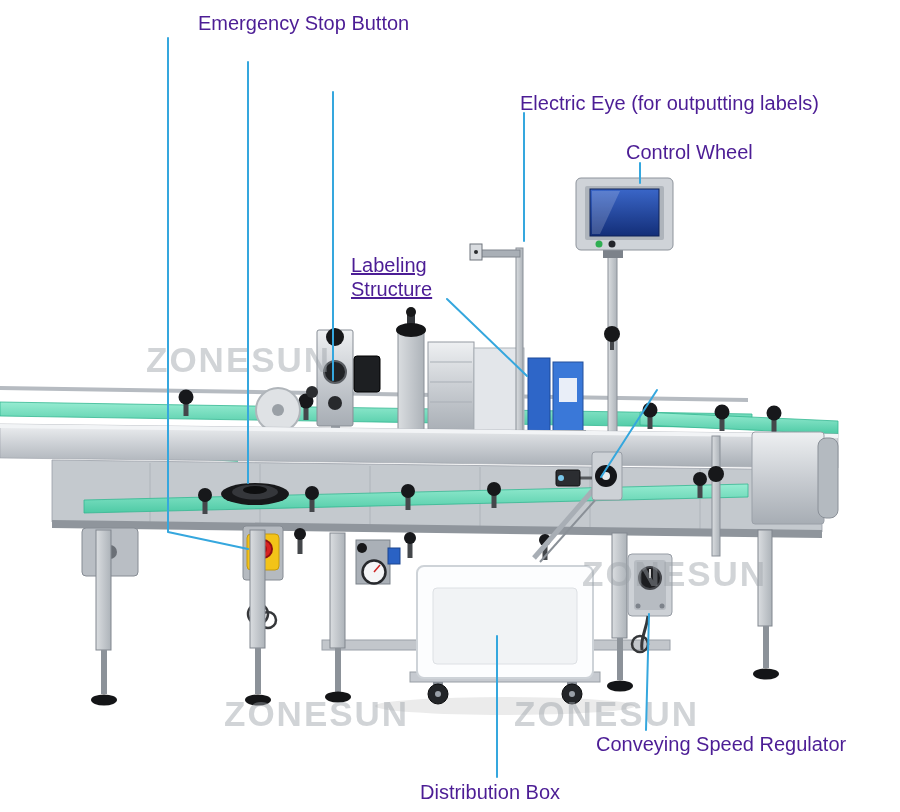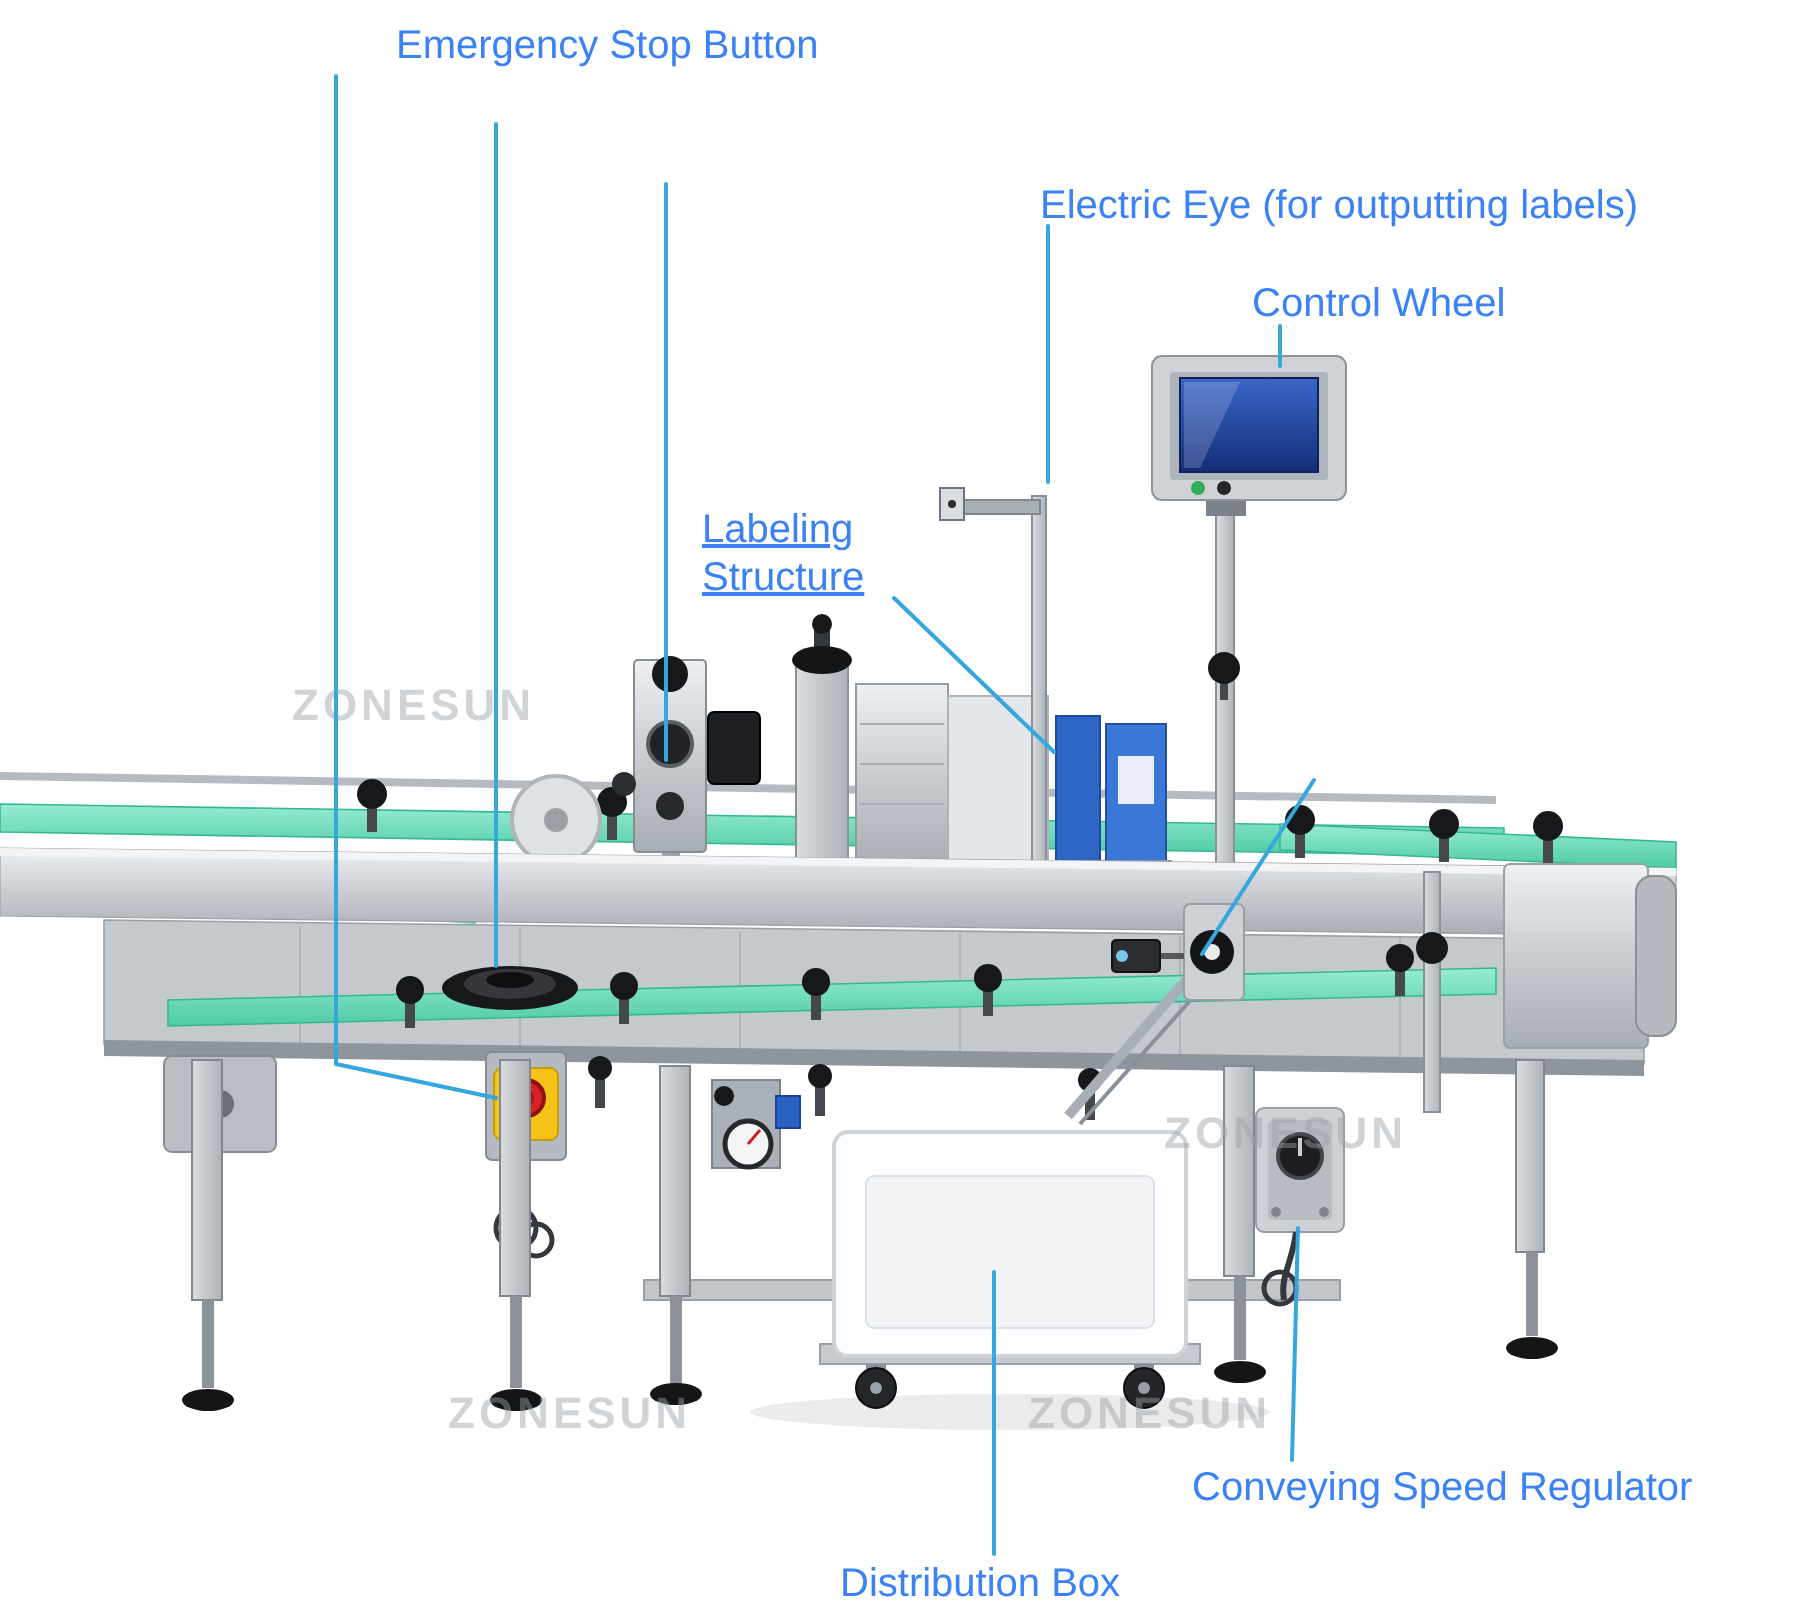--- a/index.html
+++ b/index.html
@@ -1,23 +1,23 @@
 <!DOCTYPE html>
 <html><head>
 <meta charset="utf-8">
 <style>
   html,body{margin:0;padding:0;background:#ffffff;}
   .stage{position:relative;width:900px;height:812px;background:#ffffff;overflow:hidden;
          font-family:"Liberation Sans", sans-serif;}
   svg.layer{position:absolute;left:0;top:0;}
   #machine-layer{z-index:1;}
-  .wm{position:absolute;z-index:2;font-size:22px;font-weight:bold;letter-spacing:2px;
+  .wm{position:absolute;z-index:2;font-size:35px;font-weight:bold;letter-spacing:2px;
       color:#9ba1a7;opacity:.45;pointer-events:none;}
   #callout-layer{z-index:4;pointer-events:none;}
-  .lbl{position:absolute;z-index:5;color:#3b82f6;font-size:20px;line-height:1.18;white-space:nowrap;}
+  .lbl{position:absolute;z-index:5;color:#4c1d95;font-size:20px;line-height:1.18;white-space:nowrap;}
   .lbl.wrap{white-space:normal;text-decoration:underline;}
   .lbl .sub{font-size:19px;}
 </style>
 </head>
 <body>
 
 <div class="stage">
 
   <svg id="machine-layer" class="layer" width="900" height="812" viewBox="0 0 900 812">
     <defs>

